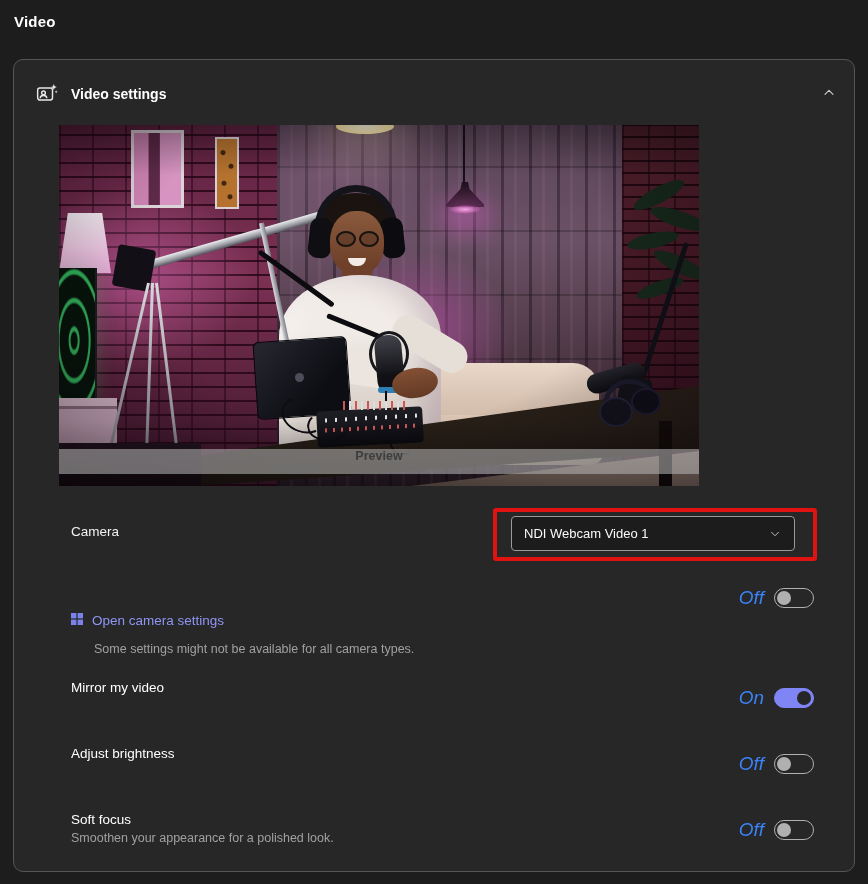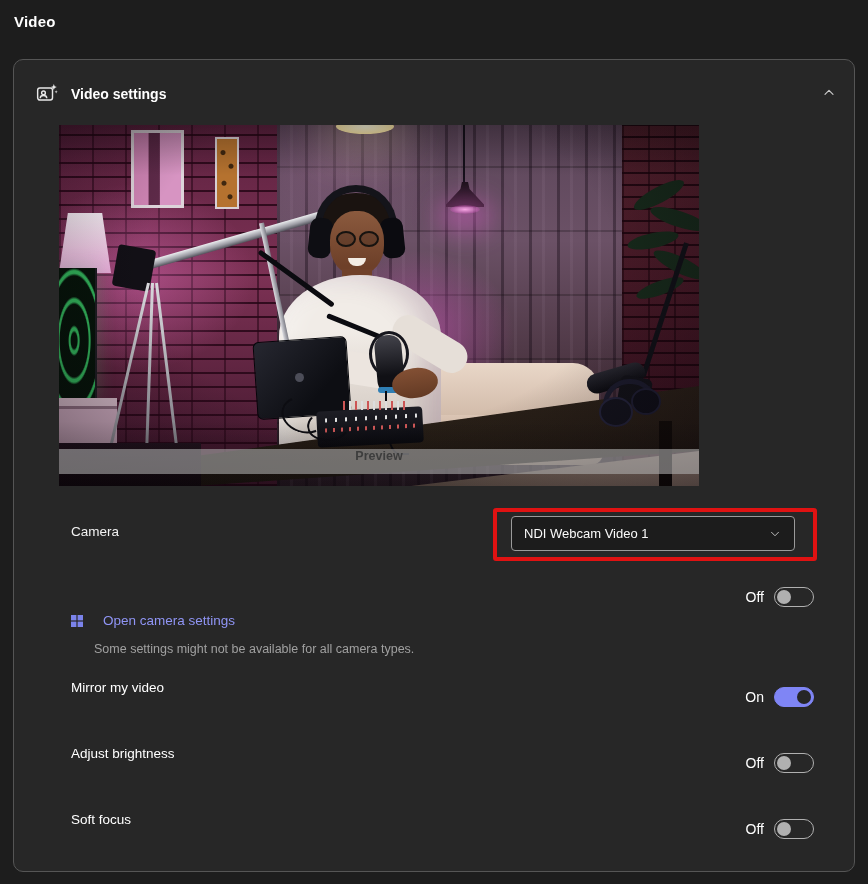--- a/index.html
+++ b/index.html
@@ -161,30 +161,30 @@
   .annotation{left:479px;top:448px;width:324px;height:53px;border:4px solid #e01212;border-radius:3px;box-sizing:border-box;}
   .combo{left:497px;top:456px;width:284px;height:35px;box-sizing:border-box;background:#1c1c1c;
     border:1px solid #9a9a9a;border-radius:4px;display:flex;align-items:center;justify-content:space-between;
     padding:0 12px;cursor:pointer;}
   .combo .val{font-size:13px;color:#fafafa;}
   .combo svg{width:14px;height:14px;fill:none;stroke:#d2d2d2;stroke-width:1.5;stroke-linecap:round;stroke-linejoin:round;}
   
   .row-title{left:57px;font-size:13.5px;color:#fff;}
   .row-desc{left:57px;font-size:12.5px;color:#a0a0a0;}
   .t1{top:529px;}
-  .linkrow{left:57px;top:553px;display:flex;align-items:center;gap:20px;cursor:pointer;}
+  .linkrow{left:57px;top:553px;display:flex;align-items:flex-start;gap:9px;cursor:pointer;}
   .linkrow svg{width:12px;height:12px;}
   .linkrow .lk{font-size:13.5px;color:#9095f5;}
   .d1{left:80px;top:572px;margin-top:10px;}
   .t2{top:620px;}.d2{top:639px;}
   .t3{top:686px;}.d3{top:705px;}
   .t4{top:752px;}.d4{top:771px;}
   .toggle-group{position:absolute;right:40px;display:flex;align-items:center;gap:10px;}
   .tg1{top:527px;}.tg2{top:627px;}.tg3{top:693px;}.tg4{top:759px;}
-  .toggle-state{font-size:14px;color:#ffffff;}
+  .toggle-state{font-size:19px;color:#3b82f6;font-style:italic;}
   .switch{width:40px;height:20px;border-radius:10px;box-sizing:border-box;position:relative;cursor:pointer;}
   .switch.off{border:1px solid #b0b0b0;background:transparent;}
   .switch.off .knob{position:absolute;left:2px;top:2px;width:14px;height:14px;border-radius:50%;background:#b0b0b0;}
   .switch.on{background:#7f85f5;border:1px solid #7f85f5;}
   .switch.on .knob{position:absolute;right:2px;top:2px;width:14px;height:14px;border-radius:50%;background:#262626;}
 </style>
 </head>
 <body>
 
 <div class="abs page-title">Video</div>
@@ -314,20 +314,21 @@
 
   <div class="abs row-title t3">Adjust brightness</div>
   <div class="abs toggle-group tg3">
     <span class="toggle-state">Off</span>
     <div class="switch off">
         <div class="knob"></div>
       </div>
   </div>
 
   <div class="abs row-title t4">Soft focus</div>
+  <div class="abs row-desc d4">Smoothen your appearance for a polished look.</div>
   <div class="abs toggle-group tg4">
     <span class="toggle-state">Off</span>
     <div class="switch off">
         <div class="knob"></div>
       </div>
   </div>
 
 </div>
 
 </body></html>

